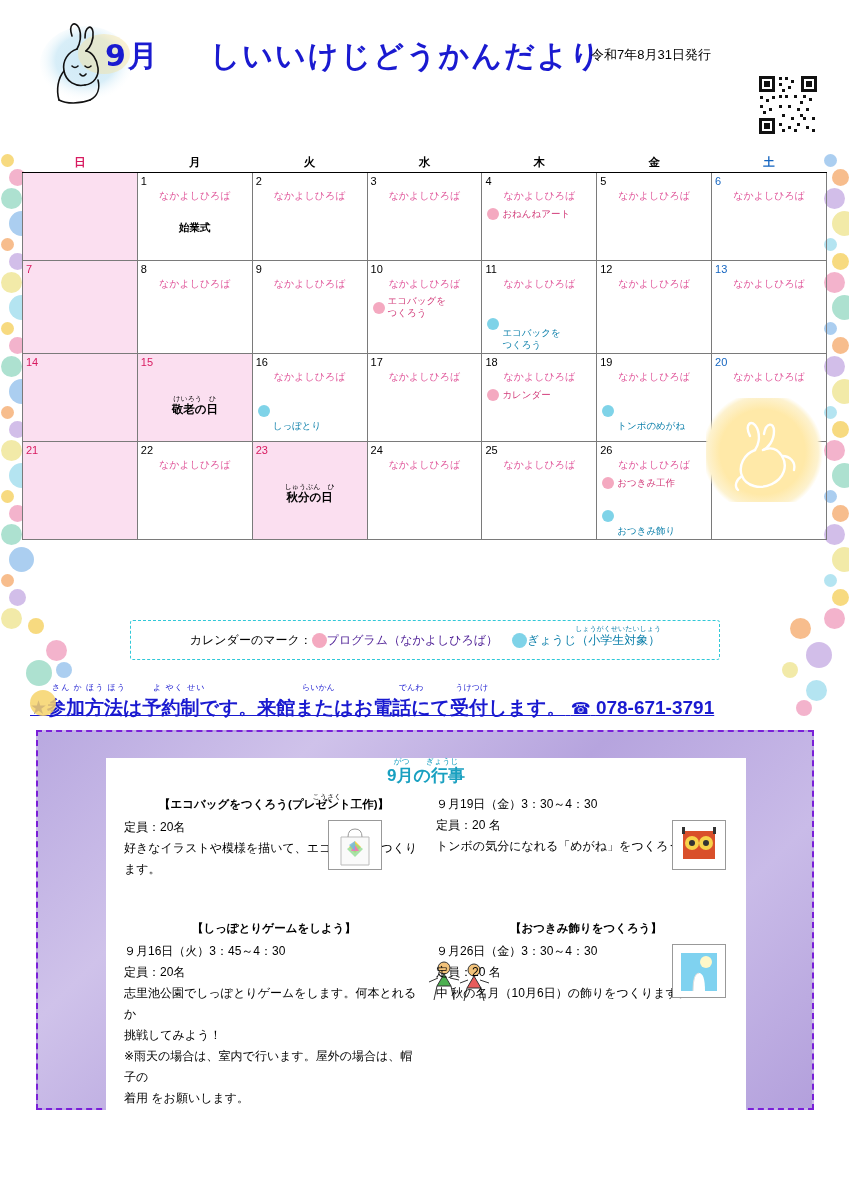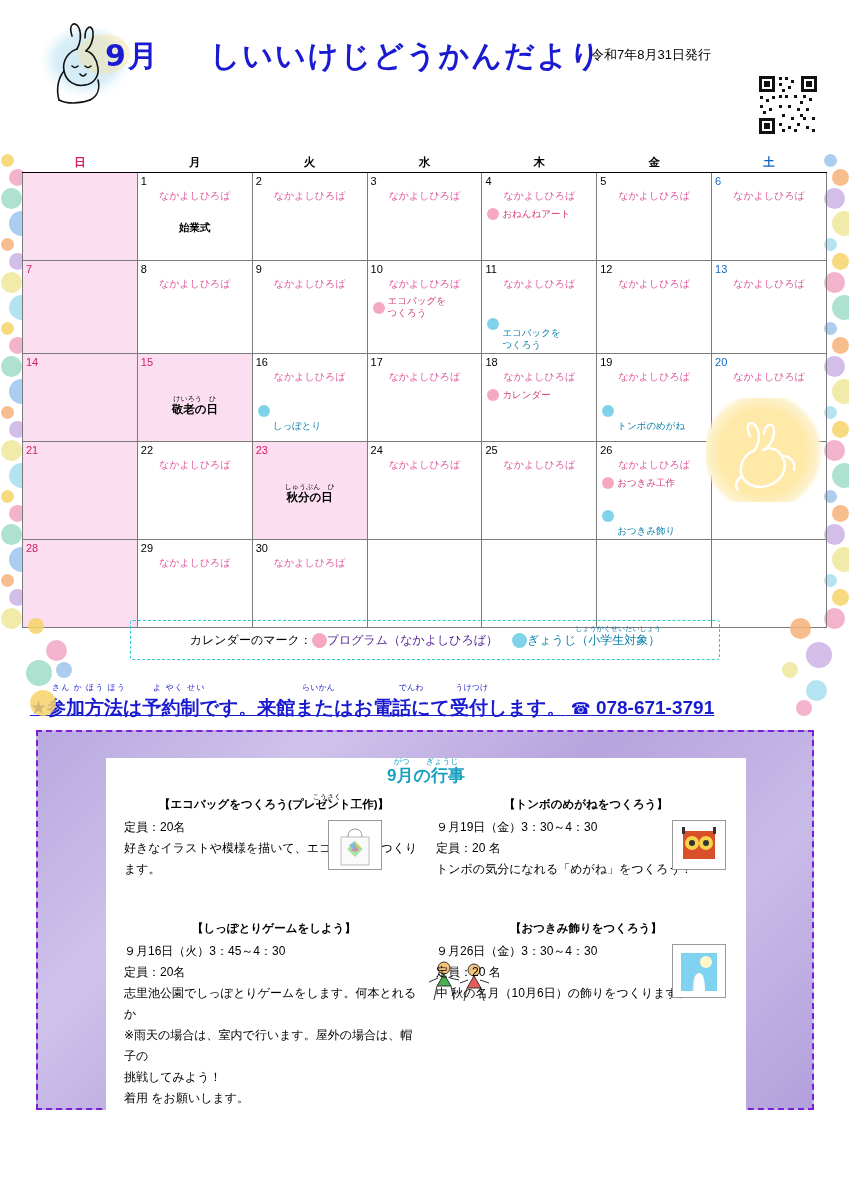--- a/index.html
+++ b/index.html
@@ -447,37 +447,20 @@
                     <path d="M44 18 C46 6 54 6 54 15 C54 25 48 32 43 34"></path>
                     <path d="M35 34 C24 38 18 50 22 60 C26 70 40 74 52 68"></path>
                     <path d="M52 68 C64 62 68 50 62 40 C57 32 50 31 43 34"></path>
                     <path d="M22 60 C16 64 14 70 18 74"></path>
                     <path d="M62 40 C70 40 76 46 74 54"></path>
                   </g>
                 </svg>
               </div>
             </td>
           </tr>
-          <tr>
-            <td class="sun-col">
-              <div class="daynum red">28</div>
-            </td>
-            <td>
-              <div class="daynum">29</div>
-              <div class="nakayoshi">なかよしひろば</div>
-            </td>
-            <td>
-              <div class="daynum">30</div>
-              <div class="nakayoshi">なかよしひろば</div>
-            </td>
-            <td></td>
-            <td></td>
-            <td></td>
-            <td></td>
-          </tr>
         </tbody>
     </table>
   </div>
 
   <div class="legend">
     <span class="lg-label">カレンダーのマーク：</span>
     <span class="lg-dot" style="background:#f4a9c0"></span>
     <span class="pinklab">プログラム（なかよしひろば）</span>
     <span style="display:inline-block;width:14px"></span>
     <span class="lg-dot" style="background:#7fd3e8"></span>
@@ -522,21 +505,20 @@
           <g>
             <polygon points="26,20 32,26 26,32 20,26" fill="#ffd24a"></polygon>
             <polygon points="26,22 34,28 26,36 18,28" fill="#8bd98b" opacity=".75"></polygon>
             <polygon points="26,24 30,30 22,30" fill="#ef7ab0"></polygon>
             <polygon points="20,24 26,20 26,30" fill="#6fb8e8" opacity=".8"></polygon>
           </g>
         </svg>
       </div>
 
       <div class="col right r1">
-        <div class="ev-head">【トンボのめがねをつくろう】</div>
         <div class="ev-line">９月19日（金）3：30～4：30</div>
         <div class="ev-line">定員：20 名</div>
         <div class="ev-line">トンボの気分になれる「めがね」をつくろう！</div>
       </div>
       <div class="thumb" style="left:566px;top:62px;">
         <svg width="52" height="48" viewBox="0 0 52 48">
           <rect width="52" height="48" fill="#fff"></rect>
           <rect x="10" y="10" width="32" height="28" fill="#d94f2a"></rect>
           <circle cx="19" cy="22" r="7" fill="#f7d24a"></circle>
           <circle cx="33" cy="22" r="7" fill="#f7d24a"></circle>
@@ -545,22 +527,22 @@
           <rect x="9" y="6" width="3" height="7" fill="#333"></rect>
           <rect x="40" y="6" width="3" height="7" fill="#333"></rect>
         </svg>
       </div>
 
       <div class="col left r2">
         <div class="ev-head">【しっぽとりゲームをしよう】</div>
         <div class="ev-line">９月16日（火）3：45～4：30</div>
         <div class="ev-line">定員：20名</div>
         <div class="ev-line">志里池公園でしっぽとりゲームをします。何本とれるか</div>
+        <div class="ev-line">挑戦してみよう！</div>
         <div class="ev-line">※雨天の場合は、室内で行います。屋外の場合は、帽子の</div>
-        <div class="ev-line">挑戦してみよう！</div>
         <div class="ev-line">着用 をお願いします。</div>
       </div>
       <div class="people">
         <svg width="70" height="50" viewBox="0 0 70 50">
           <g>
             <circle cx="18" cy="10" r="6" fill="#f2c27a" stroke="#333"></circle>
             <path d="M18 16 l-7 12 h14z" fill="#4caf50" stroke="#333"></path>
             <path d="M11 28 l-3 14 M25 28 l3 14" stroke="#333" fill="none"></path>
             <path d="M12 20 l-9 4 M24 20 l9 2" stroke="#333" fill="none"></path>
           </g>

